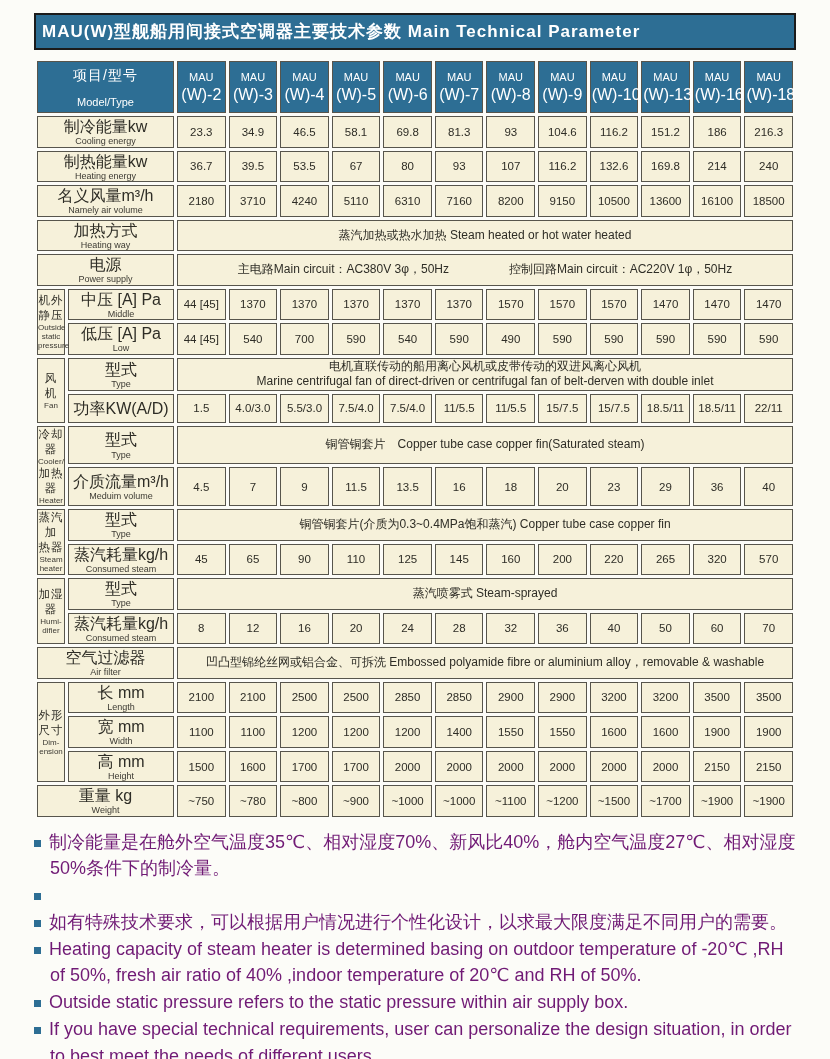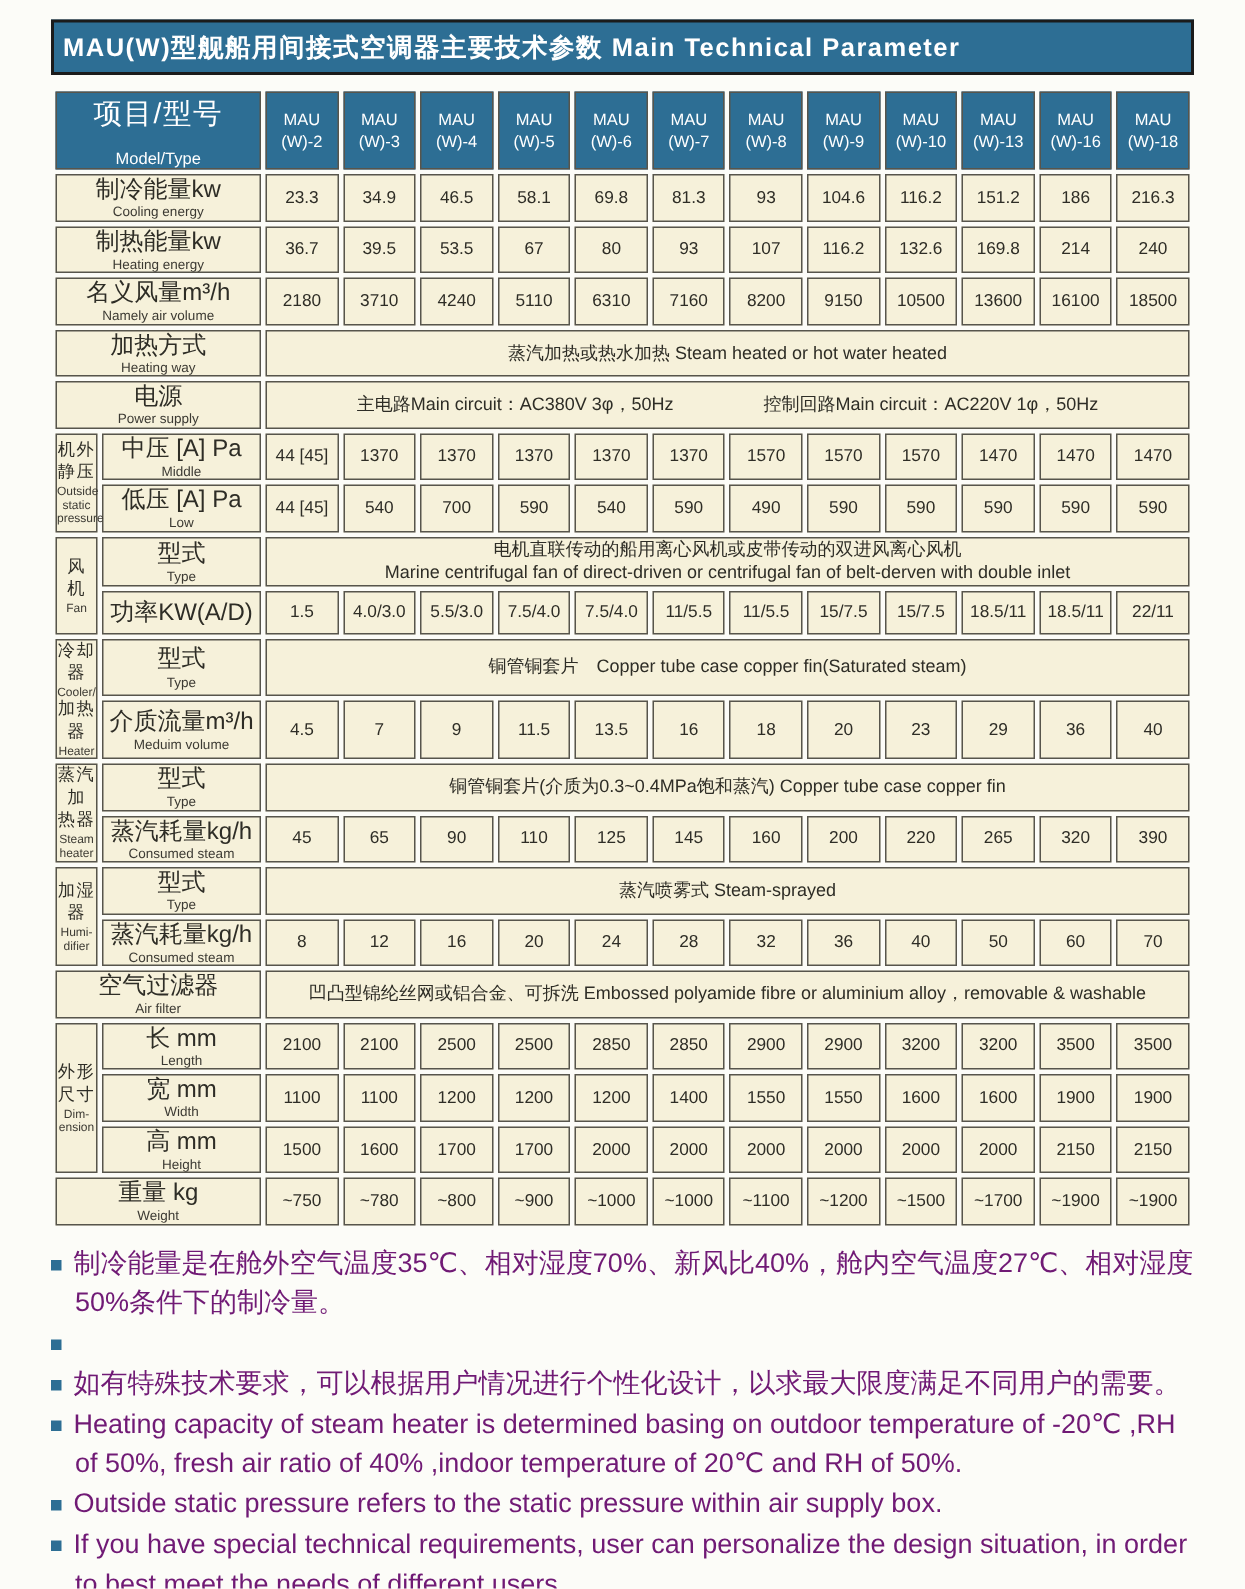--- a/index.html
+++ b/index.html
@@ -25,24 +25,24 @@
   }
   .spec-table th,.spec-table td{border:1px solid #57554c;padding:0 1px;}
   .spec-table th{
     background:#2d6e94;color:#ffffff;font-weight:normal;
     height:50px;text-align:center;vertical-align:middle;
   }
   .spec-table td{
     background:#f6f1da;text-align:center;vertical-align:middle;
     height:27px;
   }
-  .h-zh{display:block;font-size:19px;letter-spacing:1px;}
+  .h-zh{display:block;font-size:14px;letter-spacing:1px;}
   .h-en{display:block;font-size:11px;margin-top:11px;}
   .m1{display:block;font-size:11px;}
-  .m2{display:block;font-size:11px;margin-top:3px;}
+  .m2{display:block;font-size:16px;margin-top:3px;}
 
   td.glabel{padding:0;}
   .gzh{display:block;font-size:11.5px;white-space:pre-line;line-height:1.3;letter-spacing:1px;}
   .gen{display:block;font-size:8px;white-space:pre-line;line-height:1.15;color:#3c3a33;}
 
   td.label .zh{display:block;font-size:16px;line-height:1.2;}
   td.label .en{display:block;font-size:9px;line-height:1.15;color:#3c3a33;}
 
   td.val{font-size:11.5px;}
   td.tcell{font-size:12px;white-space:pre-line;line-height:1.3;}
@@ -325,21 +325,21 @@
           <td class="val">65</td>
           <td class="val">90</td>
           <td class="val">110</td>
           <td class="val">125</td>
           <td class="val">145</td>
           <td class="val">160</td>
           <td class="val">200</td>
           <td class="val">220</td>
           <td class="val">265</td>
           <td class="val">320</td>
-          <td class="val">390</td>
+          <td class="val">570</td>
         </tr>
         <tr>
           <td class="glabel" rowspan="2">
             <span class="gzh">加湿器</span>
             <span class="gen">Humi-
 difier</span>
           </td>
           <td class="label" colspan="1">
             <span class="zh">型式</span>
             <span class="en">Type</span>

